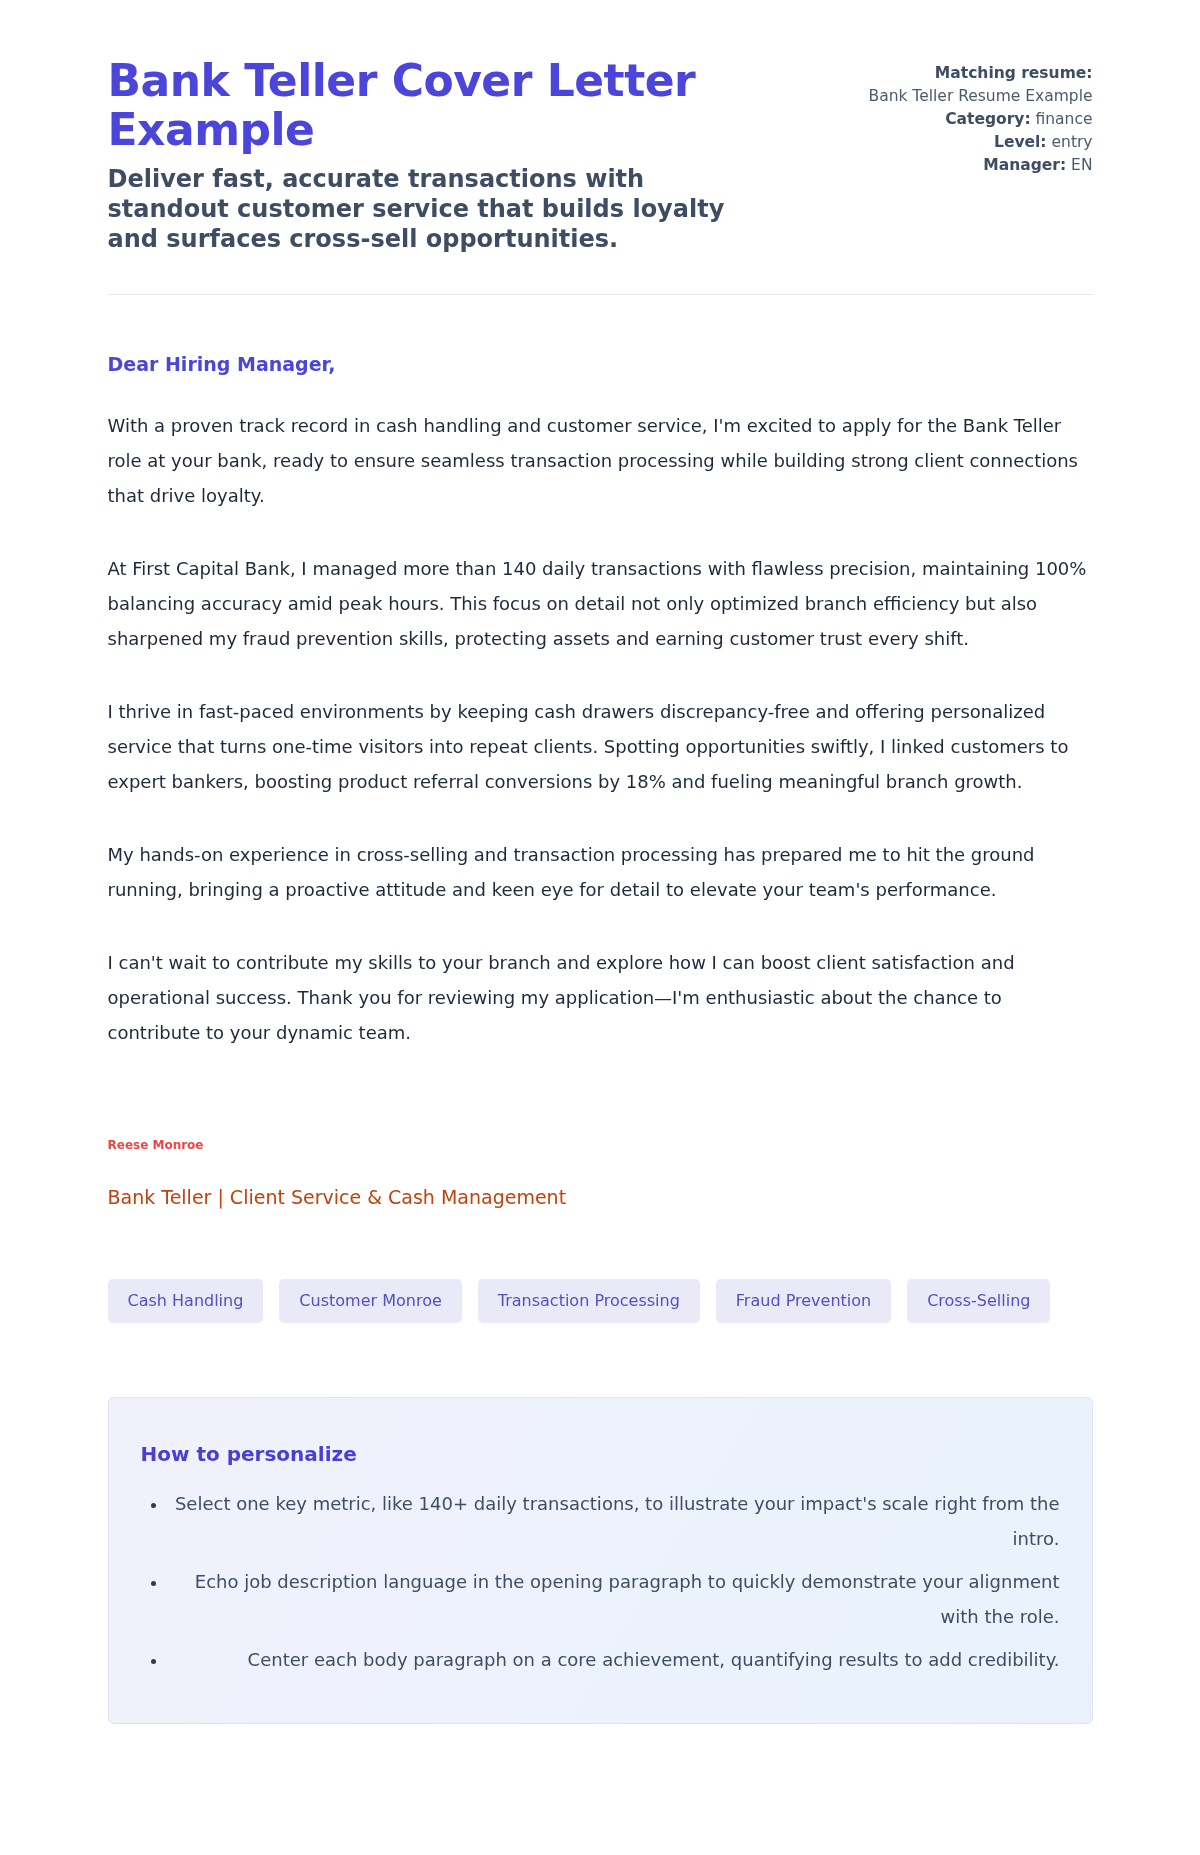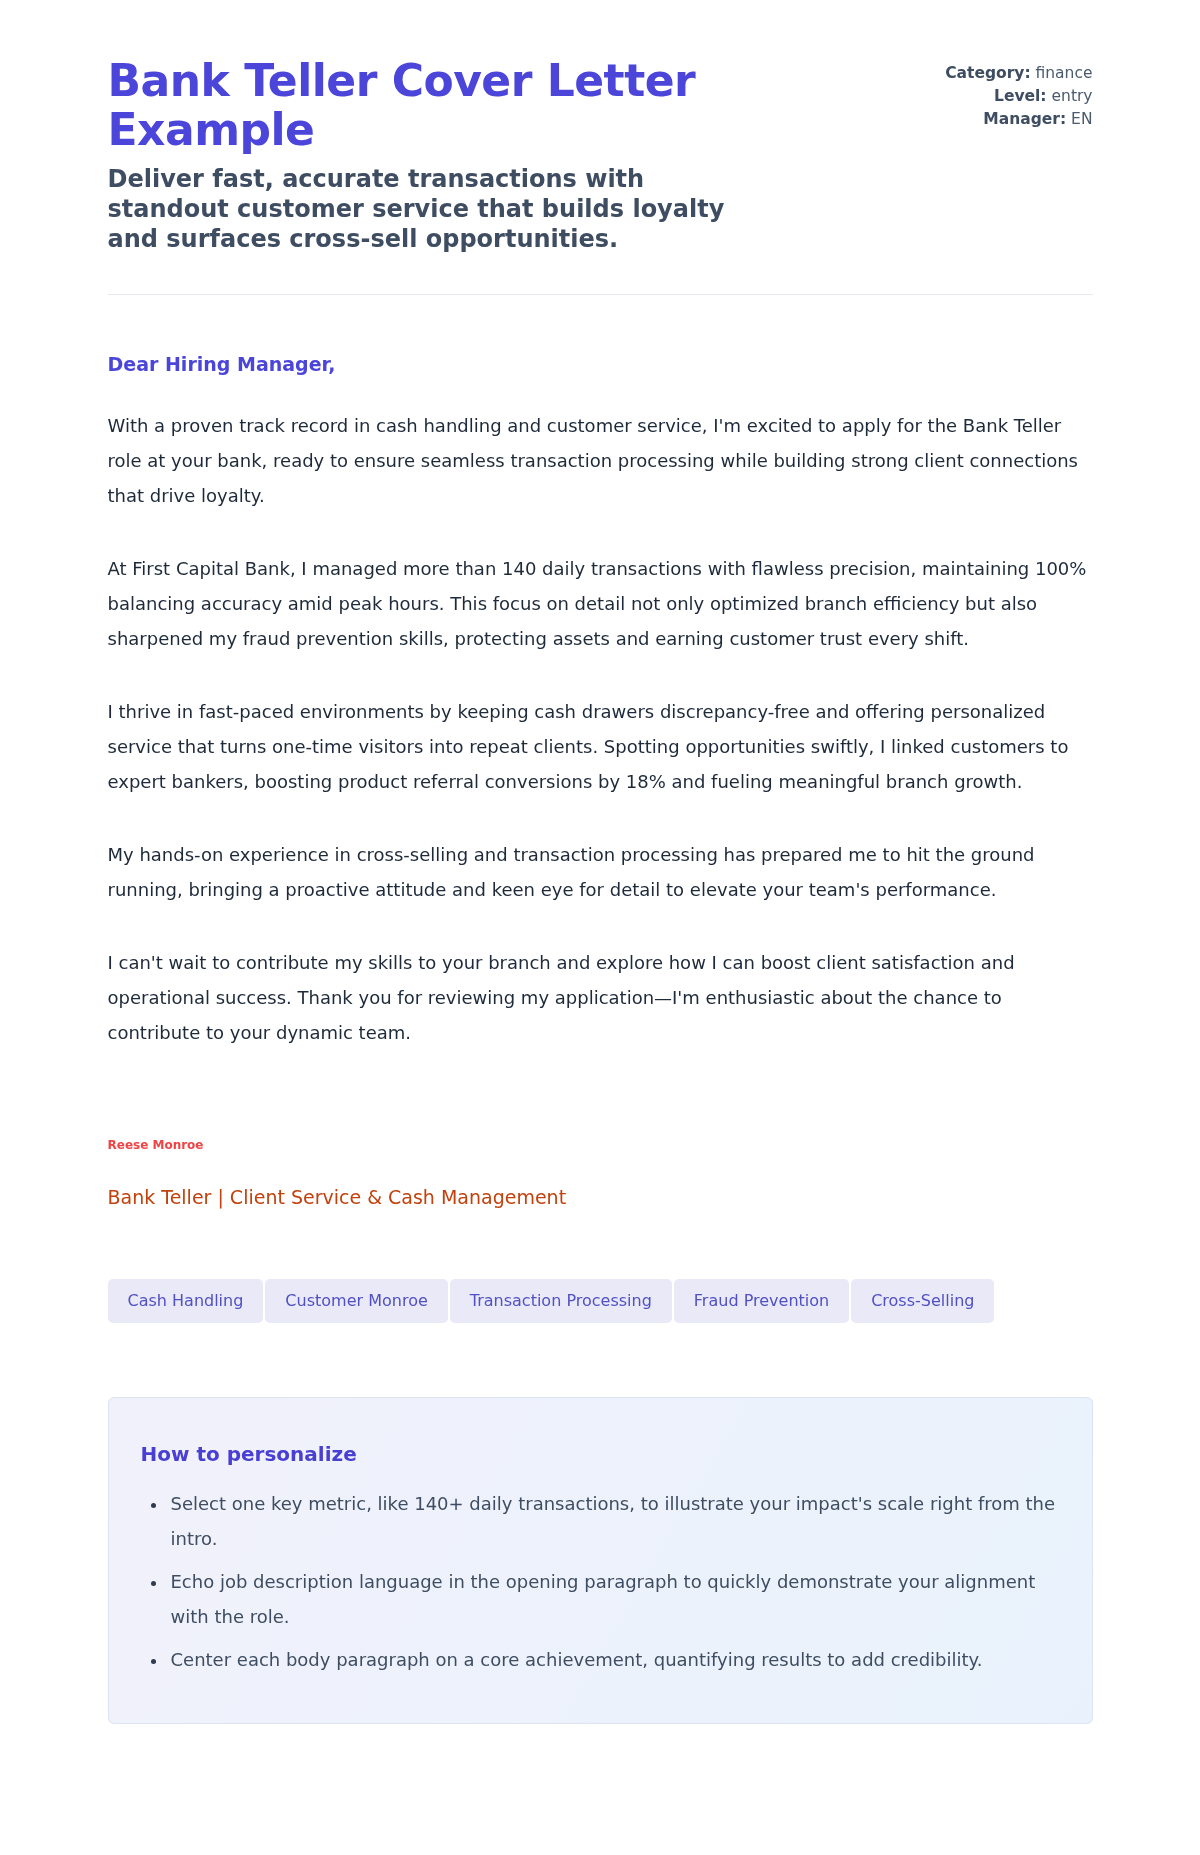--- a/index.html
+++ b/index.html
@@ -92,21 +92,21 @@
     margin: 17px 0 0 0;
     font-size: 19px;
     color: #c2410c;
   }
 
   
   .tags {
     margin-top: 64px;
     display: flex;
     flex-wrap: wrap;
-    gap: 2px;
+    gap: 16px;
   }
   .tag {
     background: #e9e9f8;
     color: #5150c4;
     font-size: 16px;
     line-height: 1;
     padding: 14px 20px;
     border-radius: 5px;
     white-space: nowrap;
   }
@@ -125,35 +125,39 @@
     font-weight: bold;
     color: #4a3fd3;
   }
   .callout ul {
     margin: 0;
     padding-left: 26px;
     font-size: 18px;
     line-height: 35px;
     color: #3e4d61;
   }
-  .callout li { margin-bottom: 8px; padding-left: 4px; }
+  .callout li { margin-bottom: 8px; padding-left: 4px; text-align: right; }
   .callout li:last-child { margin-bottom: 0; }
   .callout li::marker { color: #2f3b4e; font-size: 15px; }
 </style>
 </head>
 <body>
 
 <div class="container">
 
   <header class="header">
     <div class="header-left">
       <h1 class="page-title">Bank Teller Cover Letter Example</h1>
       <p class="page-subtitle">Deliver fast, accurate transactions with standout customer service that builds loyalty and surfaces cross-sell opportunities.</p>
     </div>
     <aside class="meta">
+      <div class="meta-row">
+        <span class="label block">Matching resume:</span>
+        <span>Bank Teller Resume Example</span>
+      </div>
       <div class="meta-row">
         <span class="label">Category:</span>
         <span>finance</span>
       </div>
       <div class="meta-row">
         <span class="label">Level:</span>
         <span>entry</span>
       </div>
       <div class="meta-row">
         <span class="label">Manager:</span>

